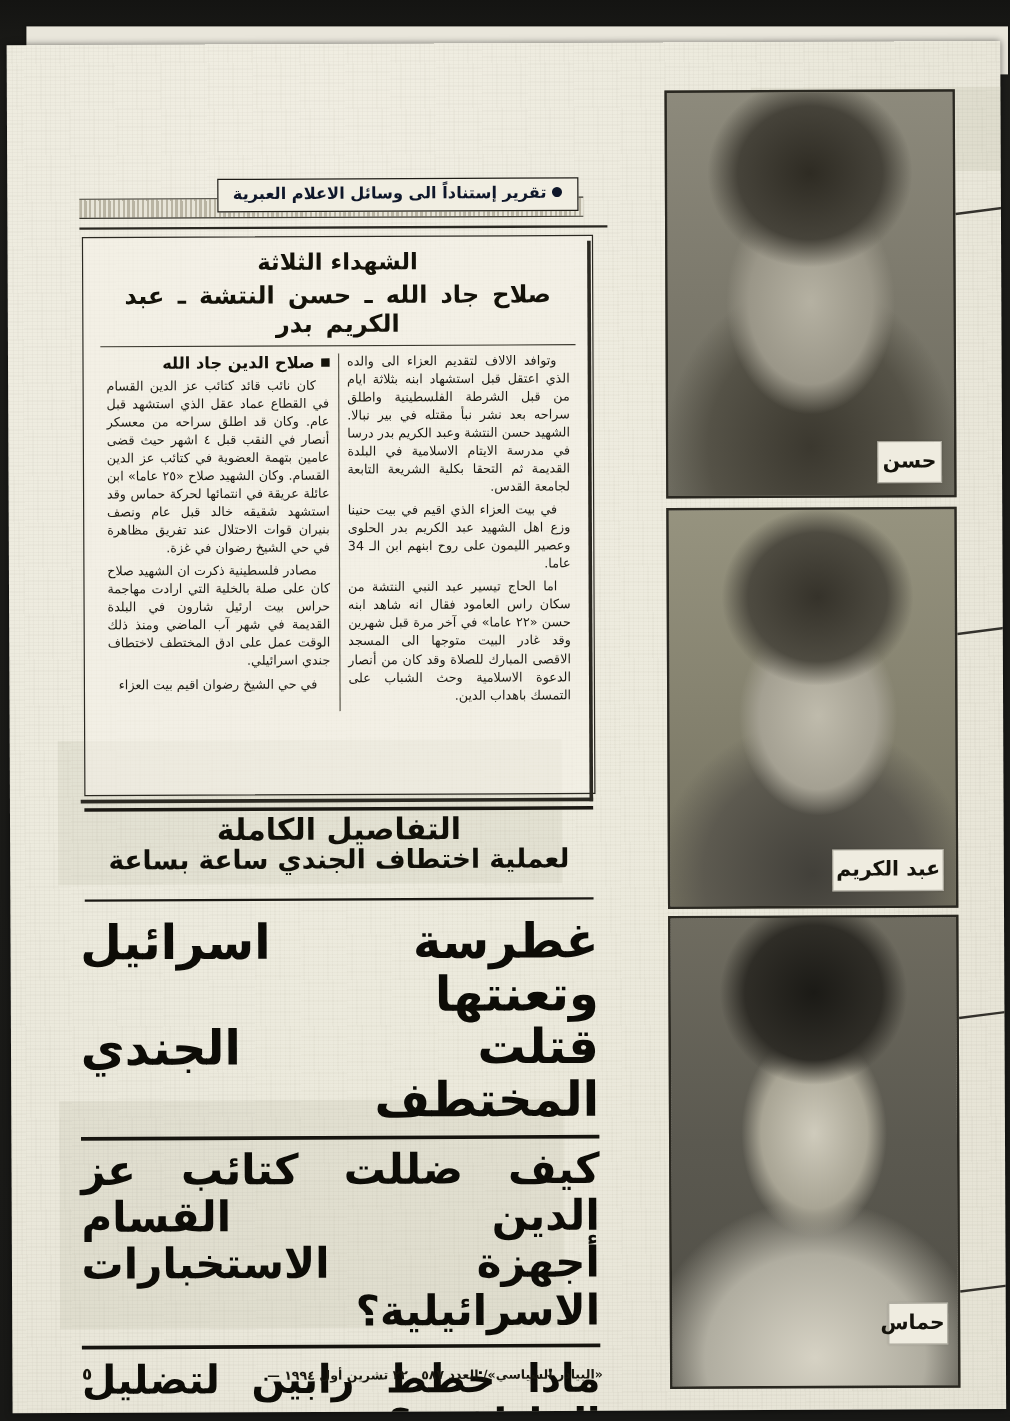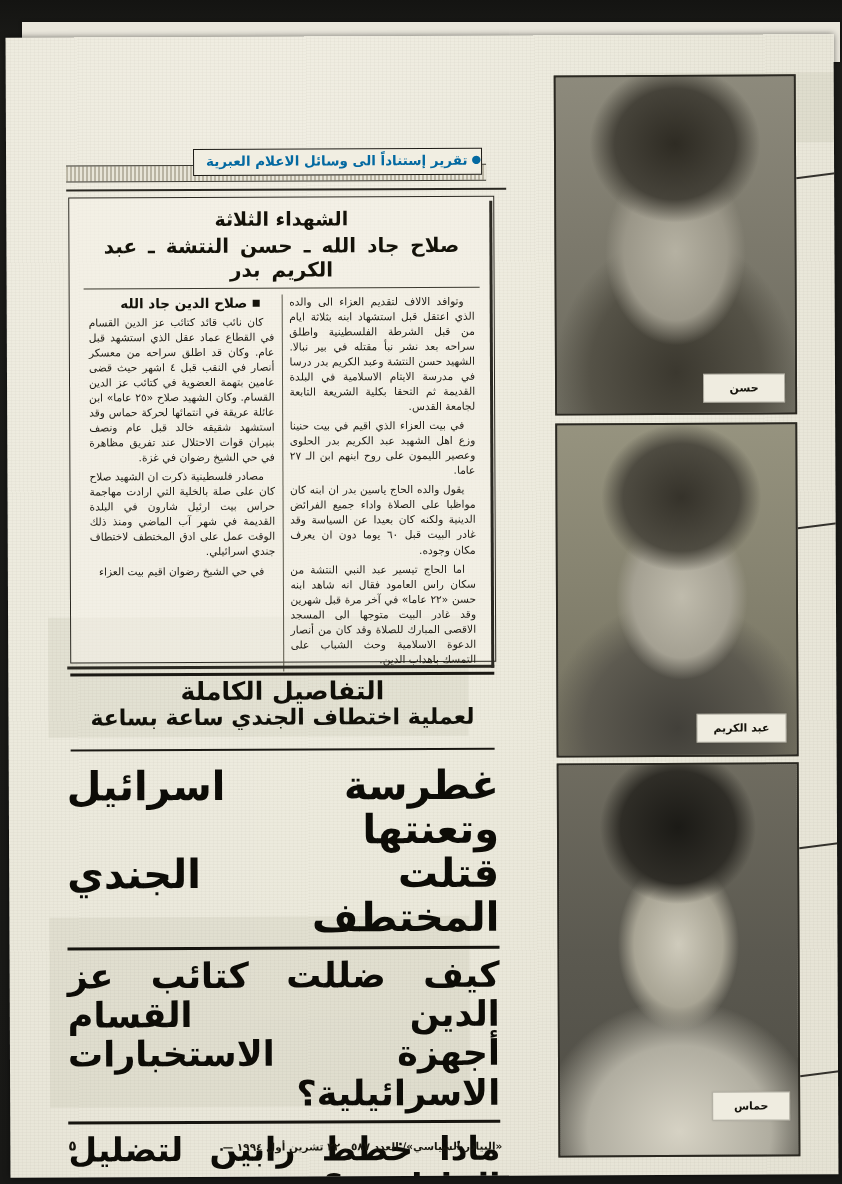--- a/index.html
+++ b/index.html
@@ -41,23 +41,23 @@
   
   .kicker-rule{
     position:absolute;left:60px;top:128px;width:420px;height:15px;
     background:repeating-linear-gradient(90deg,#b9b4a3 0 2px,#e8e5d8 2px 4px);
     border-top:1px solid #3a3830;border-bottom:1px solid #3a3830;
   }
   .kicker-line2{position:absolute;left:60px;top:152px;width:440px;height:2px;background:#2a2822;}
   .kicker-box{
     position:absolute;right:352px;top:112px;
     border:1.6px solid #1d1b16;background:#f1eee2;
-    padding:5px 0 6px 12px;line-height:1;
+    padding:5px 12px 6px 12px;line-height:1;
     font-family:"DejaVu Sans","Liberation Sans",sans-serif;
-    font-weight:bold;font-size:13.5px;color:#0369a1;white-space:nowrap;
+    font-weight:bold;font-size:13.5px;color:#0f172a;white-space:nowrap;
     letter-spacing:.2px;
   }
   .kicker-box .dot{font-size:11px;vertical-align:2px;margin-left:4px;}
 
   
   #article-box{
     position:absolute;left:62px;top:160px;width:424px;height:464px;
     border:1.5px solid #2b2922;background:rgba(245,242,233,.55);
   }
   #article-box:after{
@@ -72,21 +72,21 @@
   .art-subtitle{
     text-align:center;font-weight:bold;color:#141209;
     font-size:20px;margin:4px 0 6px 0;word-spacing:4px;
   }
   .art-rule{height:1px;background:#3b392f;margin:2px 14px 6px 14px;}
 
   .cols{display:flex;flex-direction:row;gap:0;padding:0 12px 8px 12px;}
   .col{flex:1;padding:0 7px;}
   .col + .col{border-right:1px solid #5a574a;}
   .sec-head{
-    font-weight:bold;font-size:13.5px;color:#14120a;margin:0 15px 4px 0;
+    font-weight:bold;font-size:13.5px;color:#14120a;margin:0 0 4px 0;
   }
   .sec-head .sq{display:inline-block;width:7px;height:7px;background:#14120a;margin-left:5px;vertical-align:1px;}
   .para{
     font-size:10.6px;line-height:1.42;color:#1d1a12;text-align:justify;
     margin:0 0 4px 0;text-indent:11px;
     font-family:"DejaVu Sans","Liberation Sans",sans-serif;
   }
 
   
   #mid-rule-top{position:absolute;left:62px;top:636px;width:424px;height:3px;background:#1b1914;}
@@ -148,22 +148,22 @@
     background-image:
       radial-gradient(ellipse 40% 24% at 50% 16%, #1b1a16 0%, #2f2d27 60%, rgba(47,45,39,0) 82%),
       radial-gradient(ellipse 30% 26% at 50% 46%, #cfcbbc 0%, #a8a494 62%, rgba(168,164,148,0) 85%),
       radial-gradient(ellipse 70% 40% at 50% 94%, #d6d2c4 0%, #b0ada0 55%, rgba(176,173,160,0) 84%),
       linear-gradient(180deg,#6f6c60 0%, #5b5950 48%, #4e4c44 100%),
       repeating-linear-gradient(0deg, rgba(0,0,0,.22) 0 1px, rgba(255,255,255,.10) 1px 2px),
       repeating-linear-gradient(90deg, rgba(0,0,0,.18) 0 1px, rgba(255,255,255,.06) 1px 2px);
   }
   .ph-caption{
     position:absolute;background:#efece0;border:1px solid rgba(60,57,46,.35);
-    font-size:11px;font-weight:bold;color:#15130c;
-    padding:8px 16px;line-height:1;white-space:nowrap;
+    font-size:17px;font-weight:bold;color:#15130c;
+    padding:8px 2px;line-height:1;white-space:nowrap;
     box-shadow:0 0 2px rgba(0,0,0,.15);
   }
   #cap-hassan{right:10px;bottom:10px;width:48px;text-align:center;}
   #cap-abdelkarim{right:10px;bottom:12px;text-align:left;}
   #cap-salah{right:8px;bottom:34px;width:44px;text-align:center;}
 
   
   #footer{
     position:absolute;left:62px;top:1104px;width:430px;
     font-size:10.5px;color:#1a180f;font-weight:600;direction:rtl;
@@ -197,22 +197,21 @@
 
     <div id="article-box">
       <div class="art-title">الشهداء الثلاثة</div>
       <div class="art-subtitle">صلاح جاد الله ـ حسن النتشة ـ عبد الكريم بدر</div>
       <div class="art-rule"></div>
 
       <div class="cols">
 
         <div class="col">
           <p class="para">وتوافد الالاف لتقديم العزاء الى والده الذي اعتقل قبل استشهاد ابنه بثلاثة ايام من قبل الشرطة الفلسطينية واطلق سراحه بعد نشر نبأ مقتله في بير نبالا. الشهيد حسن النتشة وعبد الكريم بدر درسا في مدرسة الايتام الاسلامية في البلدة القديمة ثم التحقا بكلية الشريعة التابعة لجامعة القدس.</p>
-          <p class="para">في بيت العزاء الذي اقيم في بيت حنينا وزع اهل الشهيد عبد الكريم بدر الحلوى وعصير الليمون على روح ابنهم ابن الـ ٢٧ عاما.</p>
-          <p class="para">يقول والده الحاج ياسين بدر ان ابنه كان مواظبا على الصلاة واداء جميع الفرائض الدينية ولكنه كان بعيدا عن السياسة وقد غادر البيت قبل ٦٠ يوما دون ان يعرف مكان وجوده.</p>
+          <p class="para">في بيت العزاء الذي اقيم في بيت حنينا وزع اهل الشهيد عبد الكريم بدر الحلوى وعصير الليمون على روح ابنهم ابن الـ 34 عاما.</p>
           <p class="para">اما الحاج تيسير عبد النبي النتشة من سكان راس العامود فقال انه شاهد ابنه حسن «٢٢ عاما» في آخر مرة قبل شهرين وقد غادر البيت متوجها الى المسجد الاقصى المبارك للصلاة وقد كان من أنصار الدعوة الاسلامية وحث الشباب على التمسك باهداب الدين.</p>
         </div>
 
         <div class="col">
           <div class="sec-head">
             <span class="sq"></span><span>صلاح الدين جاد الله</span>
           </div>
           <p class="para">كان نائب قائد كتائب عز الدين القسام في القطاع عماد عقل الذي استشهد قبل عام. وكان قد اطلق سراحه من معسكر أنصار في النقب قبل ٤ اشهر حيث قضى عامين بتهمة العضوية في كتائب عز الدين القسام. وكان الشهيد صلاح «٢٥ عاما» ابن عائلة عريقة في انتمائها لحركة حماس وقد استشهد شقيقه خالد قبل عام ونصف بنيران قوات الاحتلال عند تفريق مظاهرة في حي الشيخ رضوان في غزة.</p>
           <p class="para">مصادر فلسطينية ذكرت ان الشهيد صلاح كان على صلة بالخلية التي ارادت مهاجمة حراس بيت ارئيل شارون في البلدة القديمة في شهر آب الماضي ومنذ ذلك الوقت عمل على ادق المختطف لاختطاف جندي اسرائيلي.</p>
           <p class="para">في حي الشيخ رضوان اقيم بيت العزاء</p>

